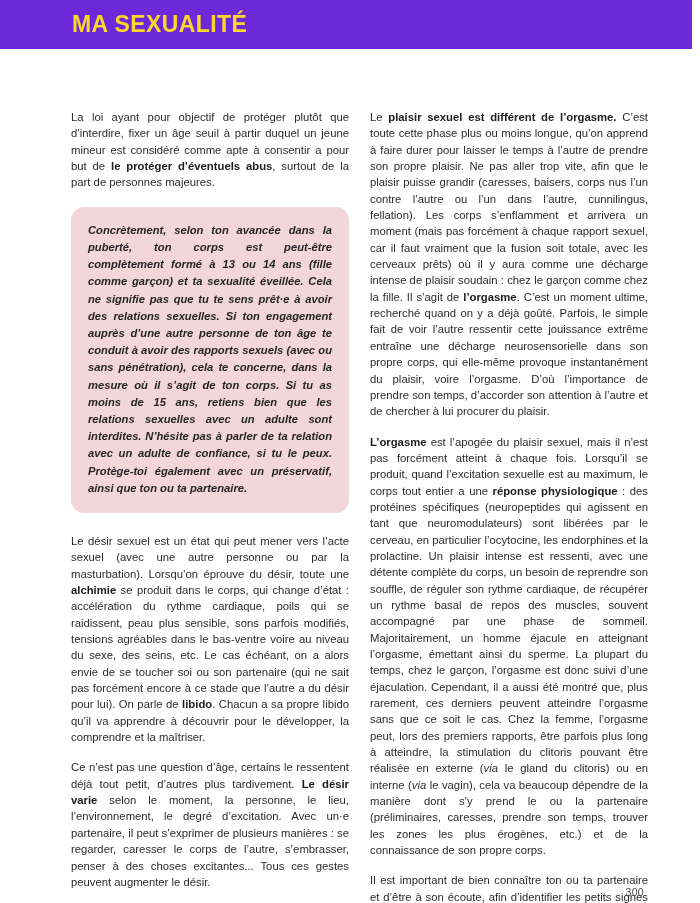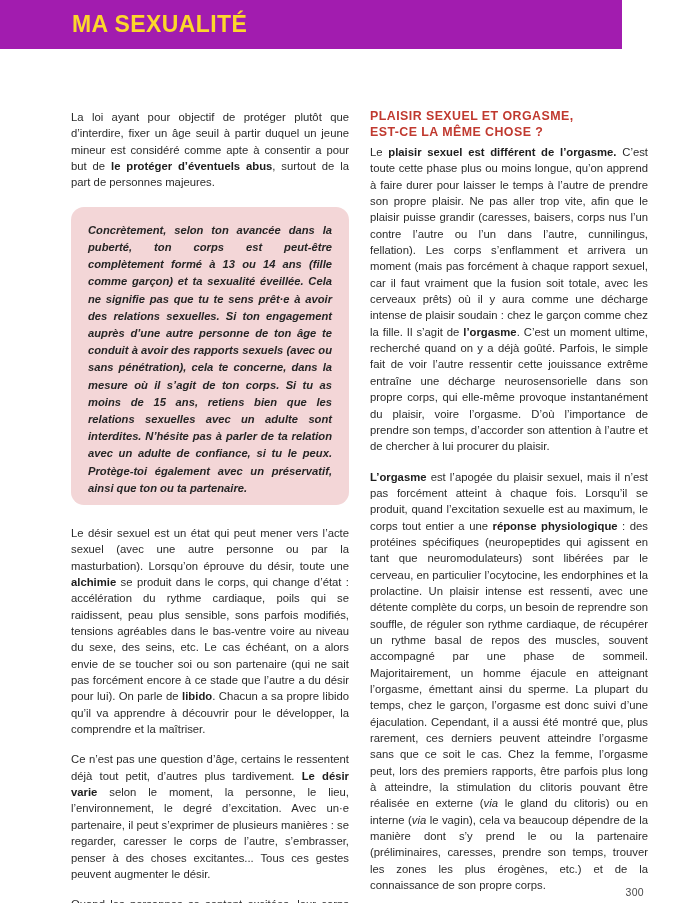--- a/index.html
+++ b/index.html
@@ -13,23 +13,23 @@
     font-family: "Liberation Sans", sans-serif;
     position: relative;
     overflow: hidden;
   }
 
   
   .header-band {
     position: absolute;
     left: 0;
     top: 0;
-    width: 622px;
+    width: 692px;
     height: 49px;
-    background: #a21caf;
+    background: #6d28d9;
     text-align: right;
   }
   .header-title {
     position: absolute;
     left: 72px;
     top: 11px;
     font-size: 23px;
     font-weight: bold;
     letter-spacing: 0.4px;
     color: #fcd72b;
@@ -77,21 +77,21 @@
     color: #c0392f;
     text-transform: uppercase;
   }
   .section-heading.two-line { margin-bottom: 4px; }
 
   
   .callout {
     margin: 16px 0 20px 0;
     background: #f3d6d7;
     border-radius: 13px;
-    padding: 15px 17px 8px 17px;
+    padding: 15px 17px 16px 17px;
     box-sizing: border-box;
   }
   .callout-text {
     margin: 0;
     font-size: 11.2px;
     line-height: 17.2px;
     font-style: italic;
     font-weight: bold;
     color: #252525;
     text-align: justify;
@@ -128,21 +128,20 @@
 
     <p class="body-text"><span>Le désir sexuel est un état qui peut mener vers l’acte sexuel (avec une autre personne ou par la masturbation). Lorsqu’on éprouve du désir, toute une </span><b>alchimie</b><span> se produit dans le corps, qui change d’état : accélération du rythme cardiaque, poils qui se raidissent, peau plus sensible, sons parfois modifiés, tensions agréables dans le bas-ventre voire au niveau du sexe, des seins, etc. Le cas échéant, on a alors envie de se toucher soi ou son partenaire (qui ne sait pas forcément encore à ce stade que l’autre a du désir pour lui). On parle de </span><b>libido</b><span>. Chacun a sa propre libido qu’il va apprendre à découvrir pour le développer, la comprendre et la maîtriser.</span></p>
 
     <p class="body-text"><span>Ce n’est pas une question d’âge, certains le ressentent déjà tout petit, d’autres plus tardivement. </span><b>Le désir varie</b><span> selon le moment, la personne, le lieu, l’environnement, le degré d’excitation. Avec un·e partenaire, il peut s’exprimer de plusieurs manières : se regarder, caresser le corps de l’autre, s’embrasser, penser à des choses excitantes... Tous ces gestes peuvent augmenter le désir.</span></p>
 
     <p class="body-text">Quand les personnes se sentent excitées, leur corps se prépare pour le rapport sexuel : on respire plus fort, on rougit, on a chaud... Les seins peuvent devenir plus fermes et pointer, le pénis durcir, le vagin mouiller.</p>
   </div>
 
   <div class="col col-right">
 
-    <h2 class="section-heading two-line"><span>PLAISIR SEXUEL ET ORGASME,</span><br><span>EST-CE LA MÊME CHOSE ?</span></h2>
 
     <p class="body-text"><span>Le </span><b>plaisir sexuel est différent de l’orgasme.</b><span> C’est toute cette phase plus ou moins longue, qu’on apprend à faire durer pour laisser le temps à l’autre de prendre son propre plaisir. Ne pas aller trop vite, afin que le plaisir puisse grandir (caresses, baisers, corps nus l’un contre l’autre ou l’un dans l’autre, cunnilingus, fellation). Les corps s’enflamment et arrivera un moment (mais pas forcément à chaque rapport sexuel, car il faut vraiment que la fusion soit totale, avec les cerveaux prêts) où il y aura comme une décharge intense de plaisir soudain : chez le garçon comme chez la fille. Il s’agit de </span><b>l’orgasme</b><span>. C’est un moment ultime, recherché quand on y a déjà goûté. Parfois, le simple fait de voir l’autre ressentir cette jouissance extrême entraîne une décharge neurosensorielle dans son propre corps, qui elle-même provoque instantanément du plaisir, voire l’orgasme. D’où l’importance de prendre son temps, d’accorder son attention à l’autre et de chercher à lui procurer du plaisir.</span></p>
 
     <p class="body-text"><b>L’orgasme</b><span> est l’apogée du plaisir sexuel, mais il n’est pas forcément atteint à chaque fois. Lorsqu’il se produit, quand l’excitation sexuelle est au maximum, le corps tout entier a une </span><b>réponse physiologique</b><span> : des protéines spécifiques (neuropeptides qui agissent en tant que neuromodulateurs) sont libérées par le cerveau, en particulier l’ocytocine, les endorphines et la prolactine. Un plaisir intense est ressenti, avec une détente complète du corps, un besoin de reprendre son souffle, de réguler son rythme cardiaque, de récupérer un rythme basal de repos des muscles, souvent accompagné par une phase de sommeil. Majoritairement, un homme éjacule en atteignant l’orgasme, émettant ainsi du sperme. La plupart du temps, chez le garçon, l’orgasme est donc suivi d’une éjaculation. Cependant, il a aussi été montré que, plus rarement, ces derniers peuvent atteindre l’orgasme sans que ce soit le cas. Chez la femme, l’orgasme peut, lors des premiers rapports, être parfois plus long à atteindre, la stimulation du clitoris pouvant être réalisée en externe (</span><i>via</i><span> le gland du clitoris) ou en interne (</span><i>via</i><span> le vagin), cela va beaucoup dépendre de la manière dont s’y prend le ou la partenaire (préliminaires, caresses, prendre son temps, trouver les zones les plus érogènes, etc.) et de la connaissance de son propre corps.</span></p>
 
     <p class="body-text">Il est important de bien connaître ton ou ta partenaire et d’être à son écoute, afin d’identifier les petits signes qui annoncent la montée du plaisir ou de l’orgasme.</p>
   </div>
 
   <div class="page-number">300</div>
 </div>

